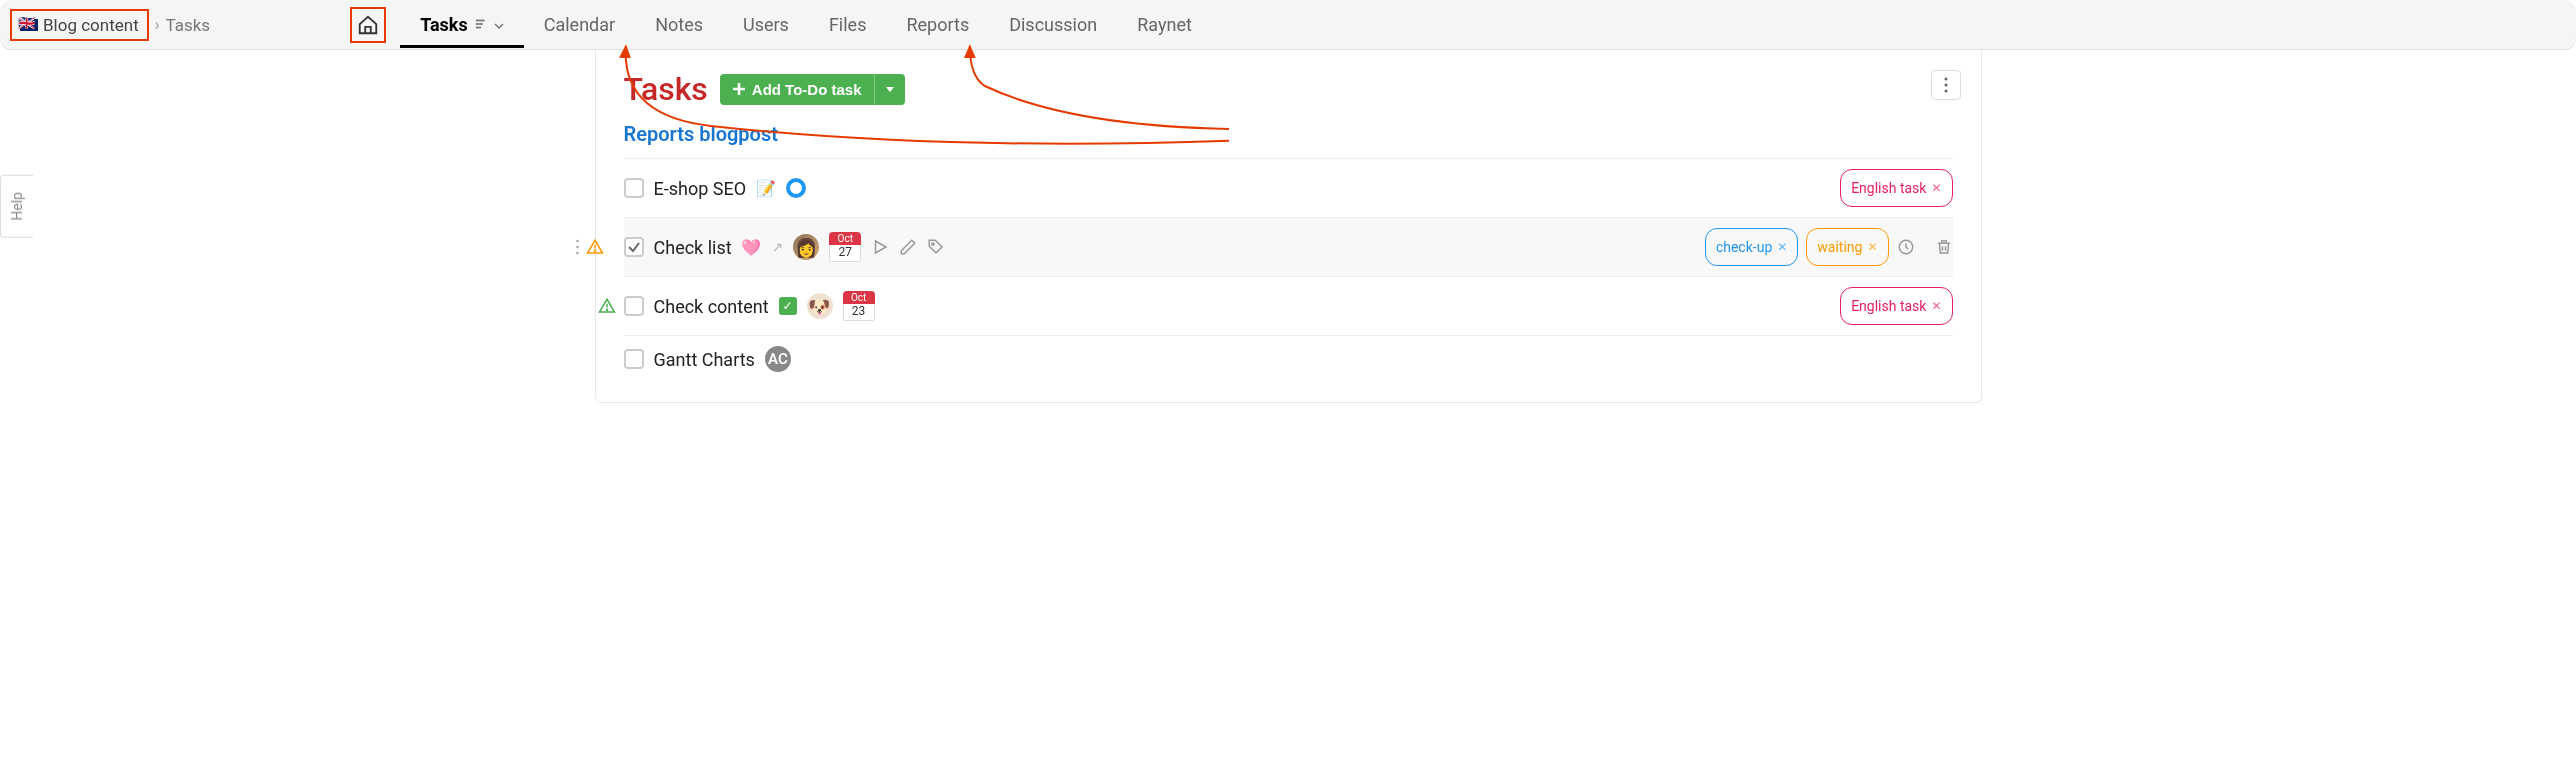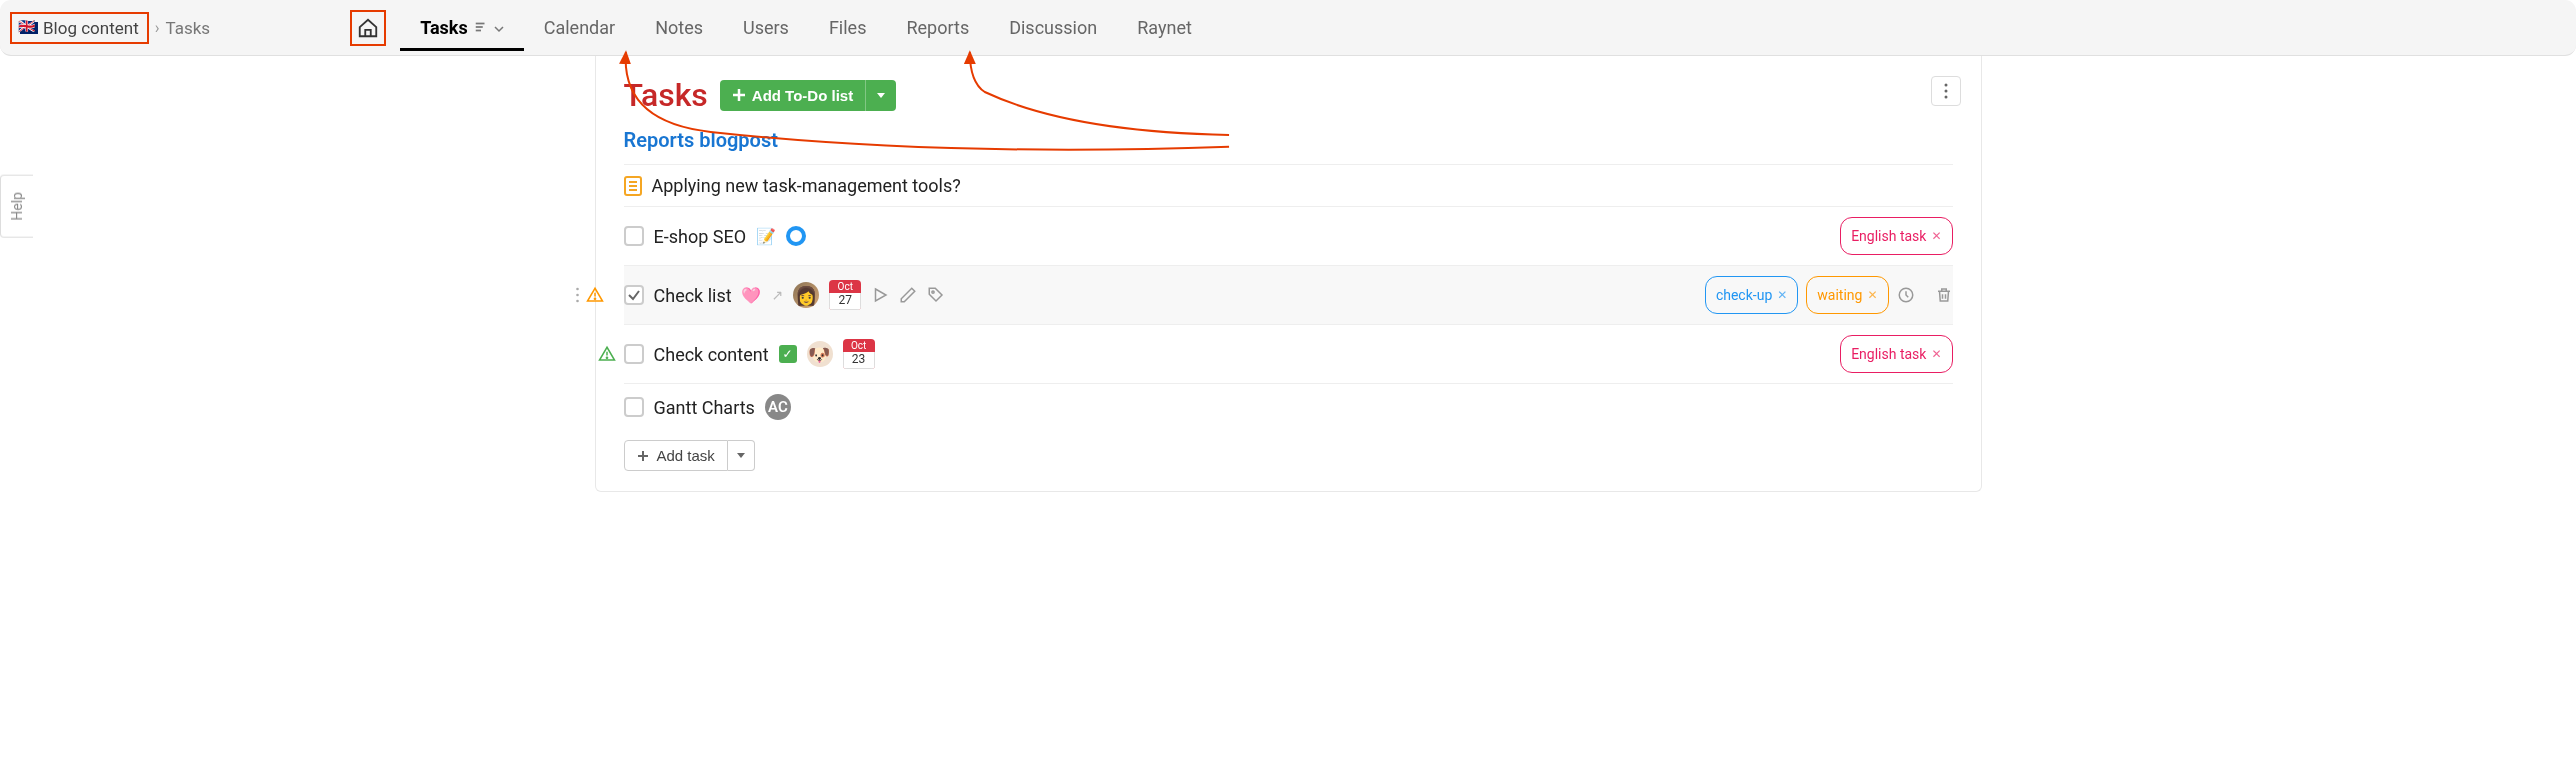--- a/index.html
+++ b/index.html
@@ -7,21 +7,21 @@
       font-family: -apple-system, BlinkMacSystemFont, "Segoe UI", Roboto, sans-serif;
       background: #fff;
       font-size: 14px;
       color: #333;
     }
     .top-bar {
       background: #f5f5f5;
       border-bottom: 1px solid #e0e0e0;
       display: flex;
       align-items: center;
-      height: 56px;
+      height: 50px;
       padding: 16px 10px;
       border-radius: 11px;
     }
     .breadcrumb {
       display: flex;
       align-items: center;
       gap: 6px;
     }
     .breadcrumb-project {
       display: flex;
@@ -446,48 +446,40 @@
   </svg>
 
   <div class="content-inner">
     <div class="tasks-header">
       <h1 class="tasks-title">Tasks</h1>
       <div class="add-todo-btn-group">
         <button class="add-todo-btn">
           <svg width="14" height="14" viewBox="0 0 14 14">
               <path d="M7 1v12M1 7h12" stroke="#fff" stroke-width="2.5"></path>
             </svg>
-          <span>Add To-Do list</span>
+          <span>Add To-Do task</span>
         </button>
         <button class="add-todo-dropdown">
           <svg width="10" height="10" viewBox="0 0 10 10">
               <polygon points="1,3 9,3 5,8" fill="#fff"></polygon>
             </svg>
         </button>
       </div>
     </div>
 
     <div class="more-menu">
       <svg width="4" height="16" viewBox="0 0 4 16">
           <circle cx="2" cy="2" r="1.5" fill="#666"></circle>
           <circle cx="2" cy="8" r="1.5" fill="#666"></circle>
           <circle cx="2" cy="14" r="1.5" fill="#666"></circle>
         </svg>
     </div>
 
     <div class="todo-list-title">Reports blogpost</div>
 
-    <div class="task-row with-note">
-      <div class="note-icon">
-          <span></span>
-          <span></span>
-          <span></span>
-        </div>
-      <span class="task-title">Applying new task-management tools?</span>
-    </div>
 
     <div class="task-row">
       <div class="checkbox"></div>
       <span class="task-title">E-shop SEO</span>
       <span class="emoji-marker">📝</span>
       <span class="circle-spin"></span>
       <div class="task-right">
         <span class="tag tag-pink">
           <span>English task</span>
           <span class="tag-x">✕</span>
@@ -579,28 +571,15 @@
         </span>
       </div>
     </div>
 
     <div class="task-row">
       <div class="checkbox"></div>
       <span class="task-title">Gantt Charts</span>
       <span class="avatar-initials">AC</span>
     </div>
 
-    <div class="add-task-row">
-      <button class="add-task-btn">
-        <svg width="12" height="12" viewBox="0 0 12 12">
-            <path d="M6 1v10M1 6h10" stroke="#666" stroke-width="2"></path>
-          </svg>
-        <span>Add task</span>
-      </button>
-      <button class="add-task-dropdown">
-        <svg width="10" height="10" viewBox="0 0 10 10">
-            <polygon points="1,3 9,3 5,8" fill="#666"></polygon>
-          </svg>
-      </button>
-    </div>
   </div>
 </div>
 
 
 </body></html>

